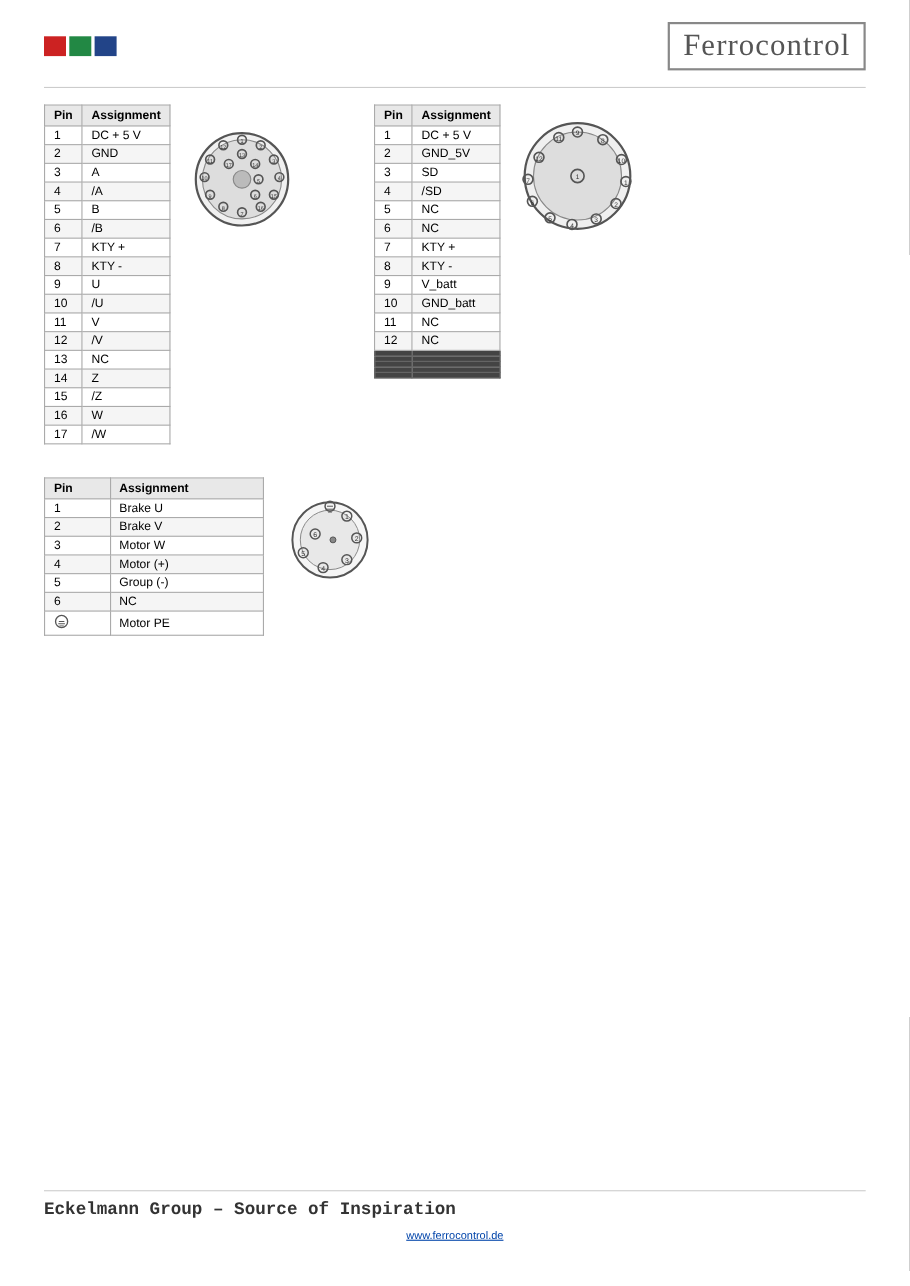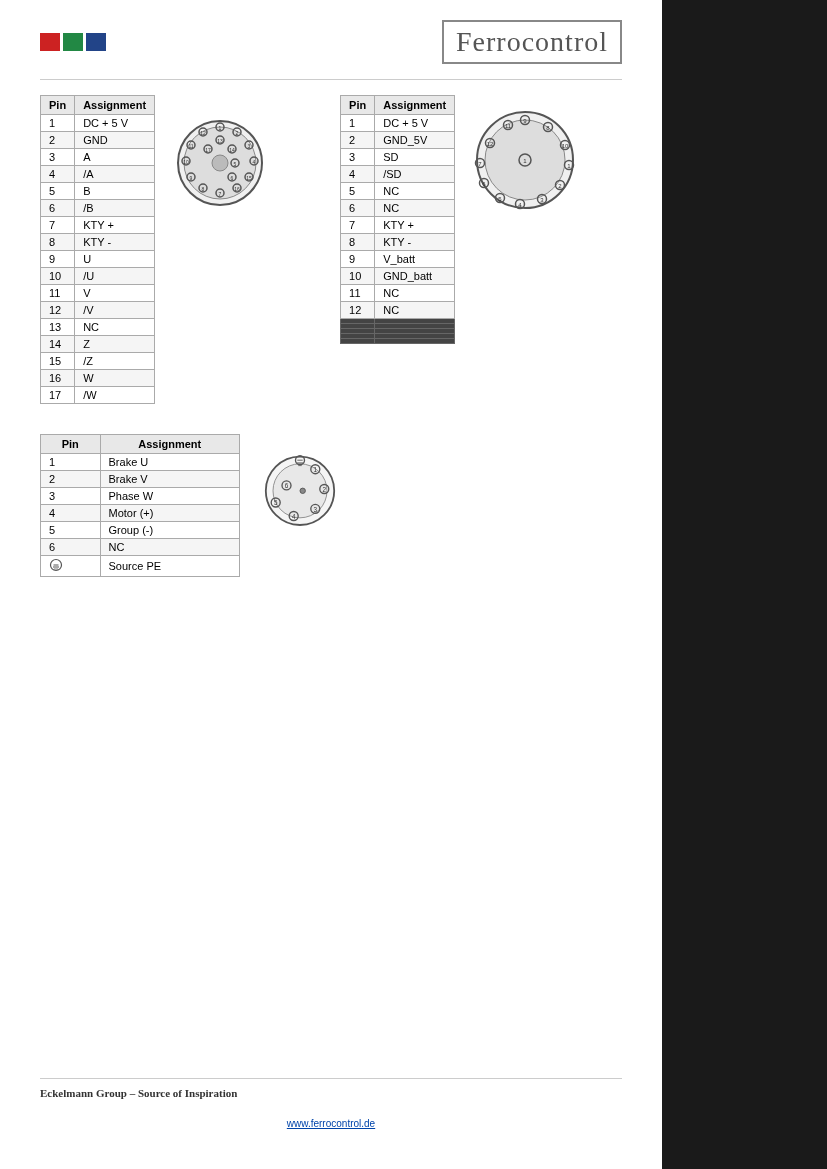--- a/index.html
+++ b/index.html
@@ -6,21 +6,21 @@
     body {
       width: 827px;
       min-height: 1169px;
       background: #1a1a1a;
       font-family: Arial, sans-serif;
       font-size: 12px;
       color: #000;
       position: relative;
     }
     .page {
-      width: 662px;
+      width: 827px;
       min-height: 1169px;
       background: #fff;
       position: relative;
       padding: 0;
     }
     
     .header {
       padding: 20px 40px 10px 40px;
       display: flex;
       justify-content: space-between;
@@ -66,21 +66,21 @@
 
     table {
       border-collapse: collapse;
       font-size: 11px;
     }
     table th {
       background: #e8e8e8;
       border: 1px solid #aaa;
       padding: 3px 8px;
       font-weight: bold;
-      text-align: center;
+      text-align: left;
     }
     table td {
       border: 1px solid #aaa;
       padding: 2px 8px;
       background: #fff;
     }
     table tr:nth-child(even) td {
       background: #f5f5f5;
     }
     table tr.dark td {
@@ -122,32 +122,32 @@
       bottom: 40px;
       left: 40px;
       right: 40px;
     }
     .footer-divider {
       border: none;
       border-top: 1px solid #ccc;
       margin-bottom: 8px;
     }
     .footer-text {
-      font-size: 11px;
+      font-size: 16px;
       font-weight: bold;
       color: #333;
-      font-family: Liberation Serif, serif;
+      font-family: Liberation Mono, monospace;
     }
     .footer-link {
       font-size: 10px;
       color: #0044aa;
       text-decoration: underline;
       text-align: center;
       display: block;
-      margin-top: 19px;
+      margin-top: 9px;
     }
   </style>
 </head>
 <body>
 
 <div class="page">
 
   <div class="header">
     <div class="logo-flags">
       <div class="flag-red"></div>
@@ -432,42 +432,42 @@
         <tr>
               <td>1</td>
               <td>Brake U</td>
             </tr>
             <tr>
               <td>2</td>
               <td>Brake V</td>
             </tr>
             <tr>
               <td>3</td>
-              <td>Phase W</td>
+              <td>Motor W</td>
             </tr>
             <tr>
               <td>4</td>
               <td>Motor (+)</td>
             </tr>
             <tr>
               <td>5</td>
               <td>Group (-)</td>
             </tr>
             <tr>
               <td>6</td>
               <td>NC</td>
             </tr>
             <tr>
               <td><svg width="14" height="14" viewBox="0 0 14 14">
         <circle cx="7" cy="7" r="5.5" fill="none" stroke="#555" stroke-width="1.2"></circle>
         <line x1="4.5" y1="7" x2="9.5" y2="7" stroke="#555" stroke-width="1"></line>
         <line x1="4" y1="9" x2="10" y2="9" stroke="#555" stroke-width="1"></line>
         <line x1="5" y1="11" x2="9" y2="11" stroke="#555" stroke-width="0.8"></line>
       </svg></td>
-              <td>Source PE</td>
+              <td>Motor PE</td>
             </tr>
           </tbody>
       </table>
 
       <div class="connector-wrap">
         <svg class="connector-7" viewBox="0 0 90 100">
 
           <circle cx="45" cy="52" r="38" fill="#f5f5f5" stroke="#555" stroke-width="2"></circle>
 
           <circle cx="45" cy="52" r="30" fill="#e8e8e8" stroke="#888" stroke-width="1"></circle>

